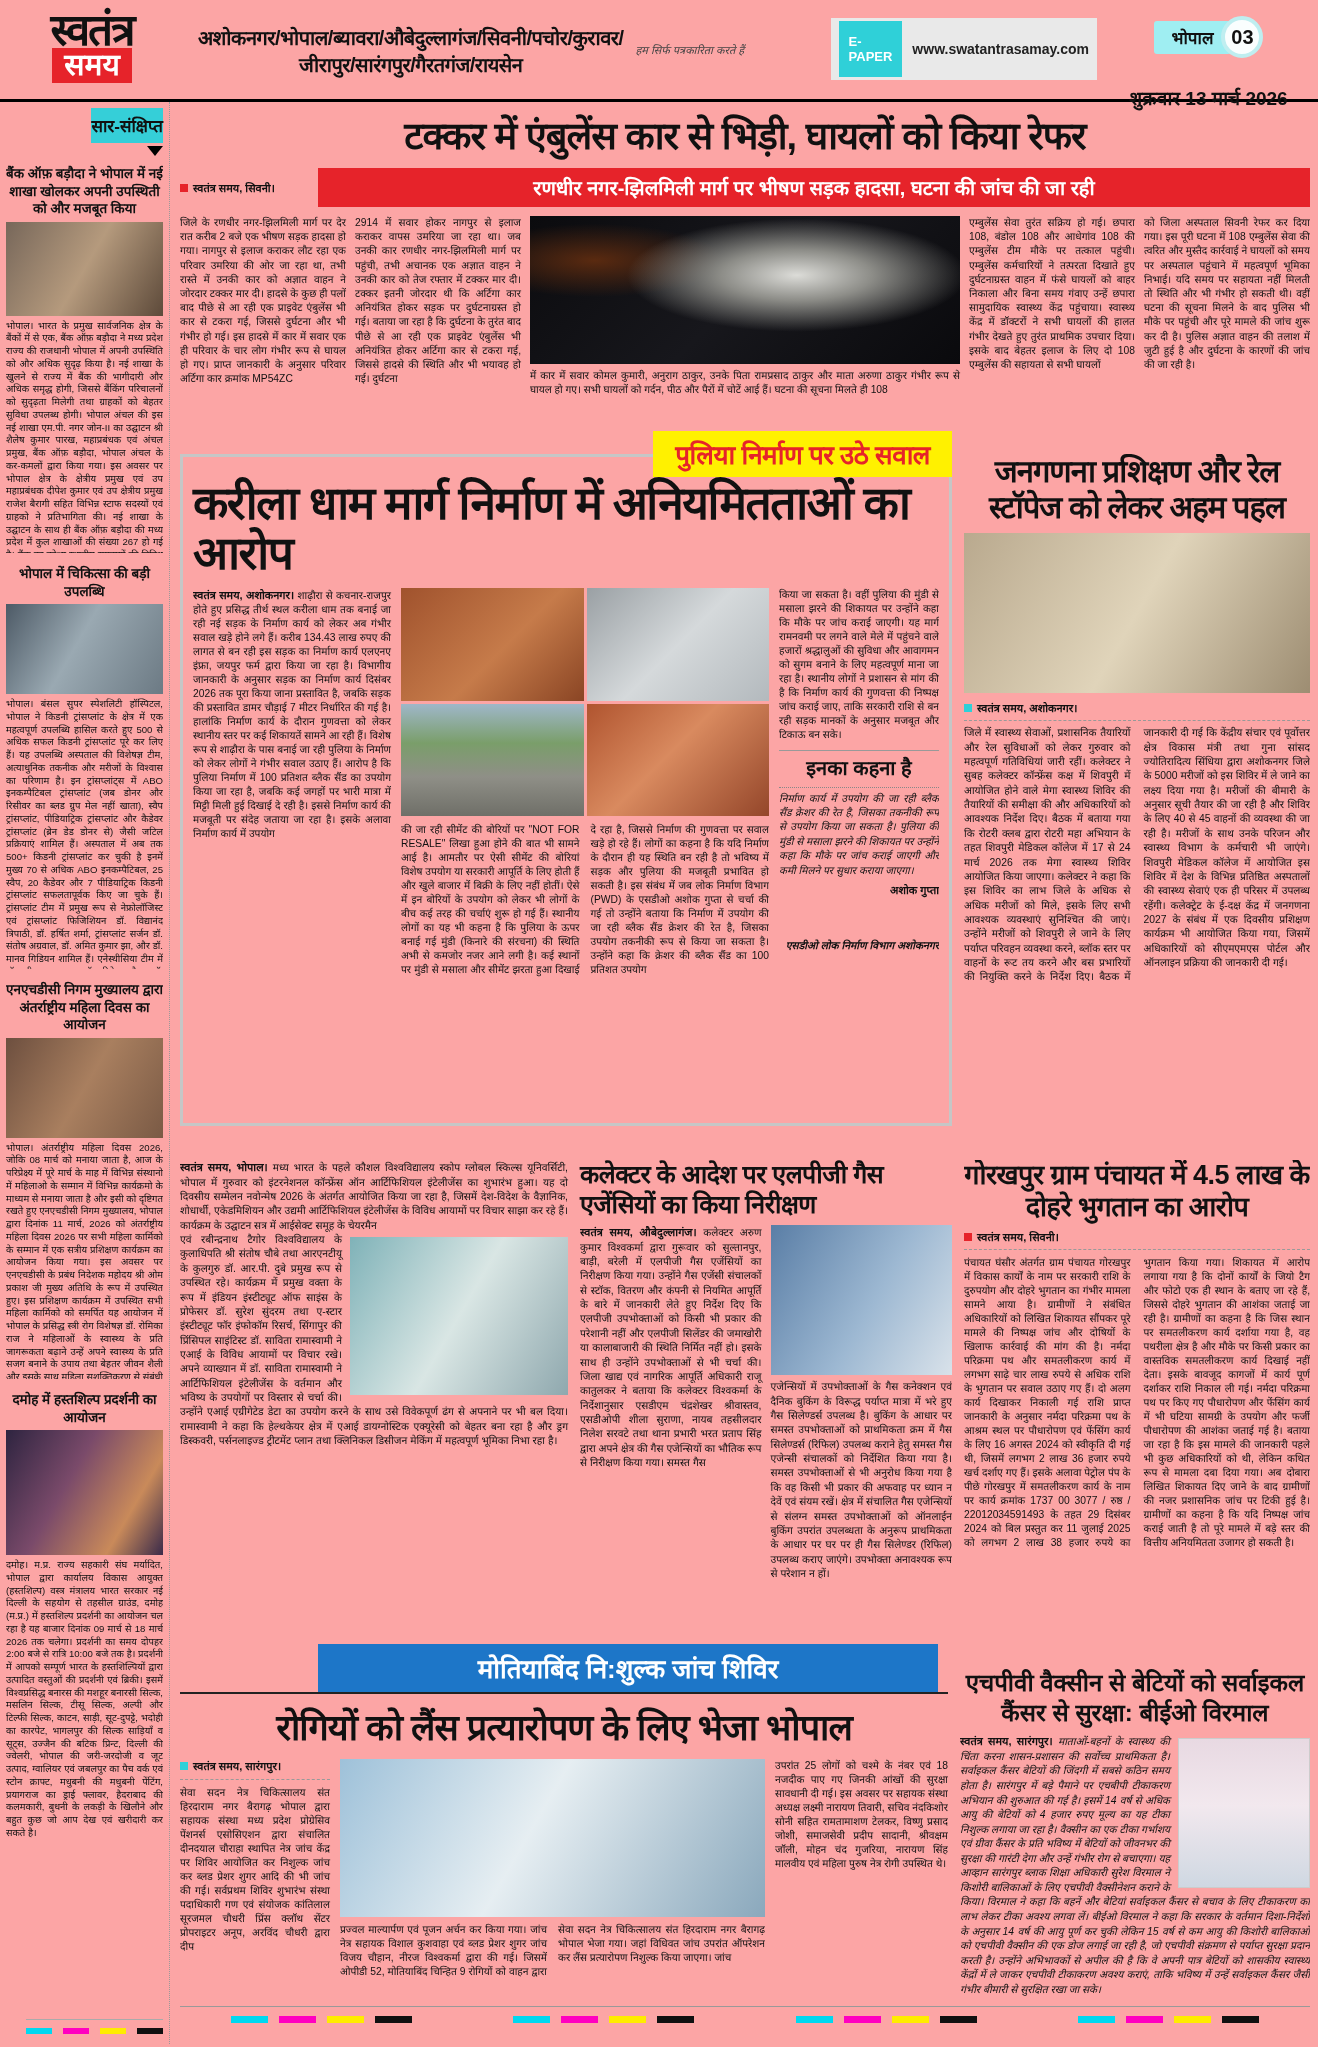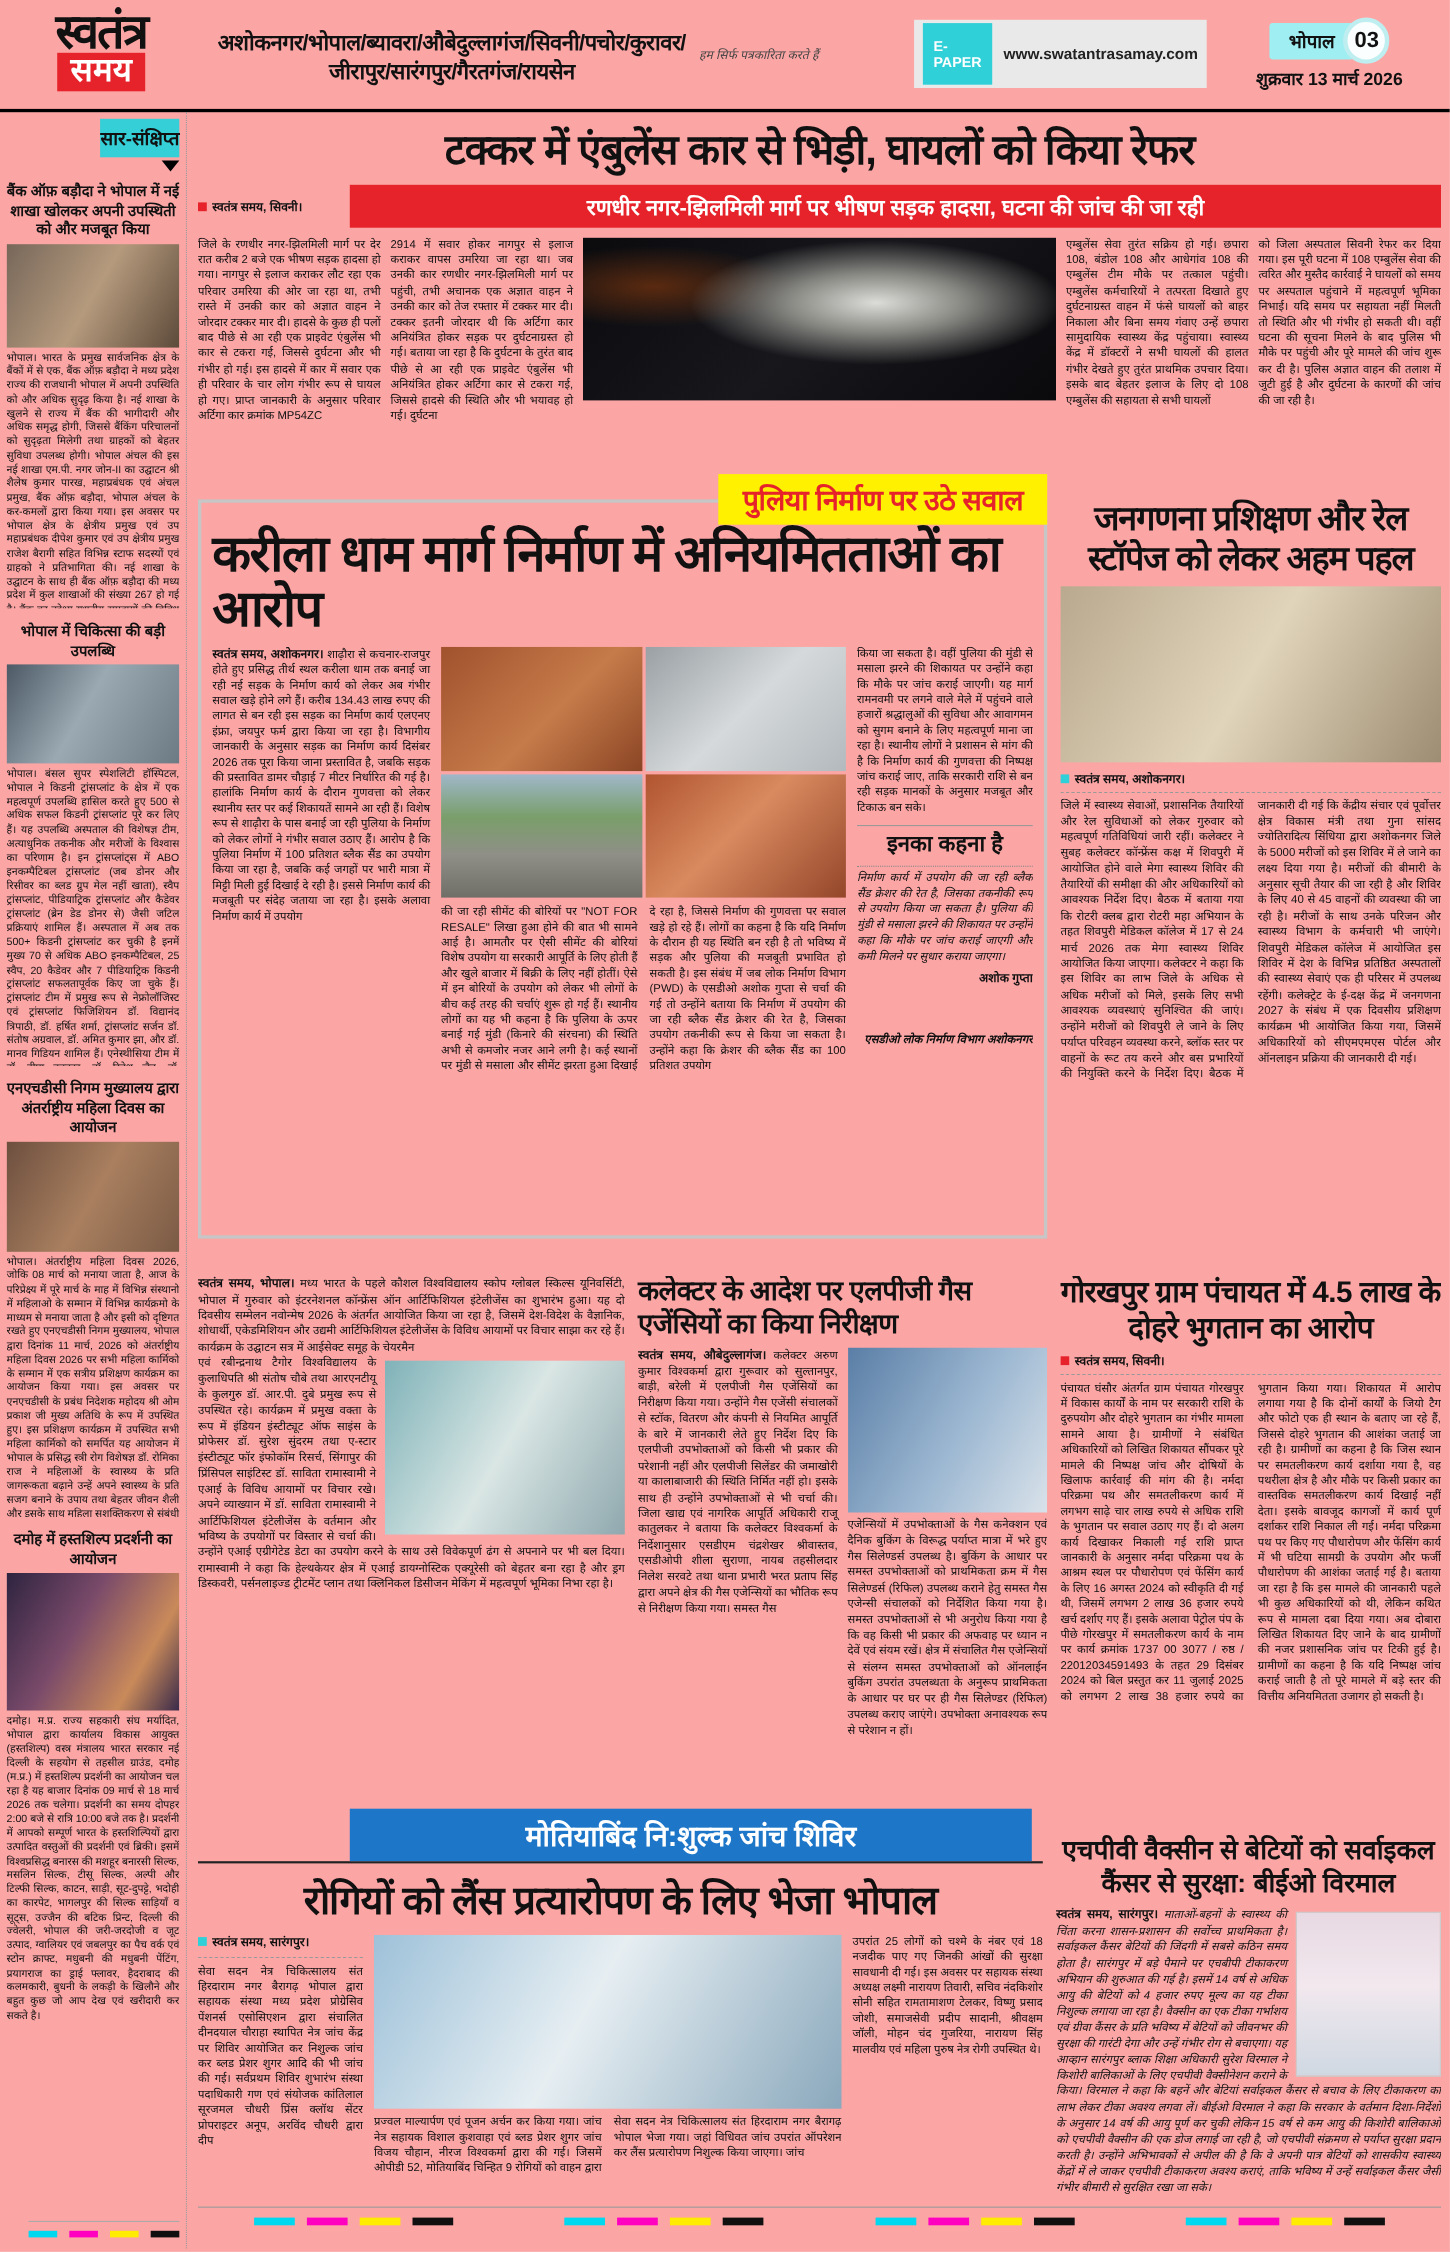--- a/index.html
+++ b/index.html
@@ -15,21 +15,21 @@
   .cities { font-size:20px; font-weight:bold; text-align:center; padding:16px 0 12px; letter-spacing:-0.5px; }
   .mast-bar { display:flex; align-items:center; gap:10px; }
   .tagline { font-size:11px; color:#444; width:185px; font-style:italic; }
   .epaper-bar { flex:1; background:#e9e9e9; display:flex; align-items:center; gap:10px; padding:3px 8px; }
   .epaper-badge { background:#2fd0d8; color:#fff; font-weight:bold; font-size:13px; padding:13px 10px; }
   .website { font-size:14px; font-weight:bold; color:#222; }
   .mast-right { width:195px; text-align:center; }
   .edition-row { display:flex; align-items:center; justify-content:center; margin-top:8px; }
   .edition-pill { background:#9feef2; font-size:17px; font-weight:bold; padding:5px 18px; border-radius:3px; }
   .page-circle { background:#fafefe; border:4px solid #bfeef0; border-radius:50%; width:42px; height:42px; line-height:34px; font-size:20px; font-weight:bold; margin-left:-10px; }
-  .date { font-size:16px; font-weight:bold; margin-top:2px; }
+  .date { font-size:19px; font-weight:bold; margin-top:27px; }
 
   
   .body-row { display:flex; height:1942px; }
   .sidebar { width:170px; min-width:170px; border-right:1px dotted #999; padding:6px 6px 0; overflow:hidden; display:flex; flex-direction:column;align-items:flex-end; }
   .s-head { background:#35cfd8; text-align:center; font-size:17px; font-weight:bold; padding:6px 0; }
   .s-tri { width:0; height:0; border-left:8px solid transparent; border-right:8px solid transparent; border-top:10px solid #000; margin:3px 0 5px 12px; }
   .s-art { overflow:hidden; margin-bottom:8px; }
   .s-art h3 { font-size:13.5px; text-align:center; margin:4px 0; line-height:1.3; }
   .s-art p { font-size:9.6px; text-align:justify; margin-top:4px; line-height:1.33; color:#111; }
   .s-art .ph { width:100%; }
@@ -212,20 +212,21 @@
         <h1>टक्कर में एंबुलेंस कार से भिड़ी, घायलों को किया रेफर</h1>
         <div class="lead-banner-row">
           <span class="byline"><span class="mark mark-red"></span><span>स्वतंत्र समय, सिवनी।</span></span>
           <div class="red-banner">रणधीर नगर-झिलमिली मार्ग पर भीषण सड़क हादसा, घटना की जांच की जा रही</div>
         </div>
         <div class="lead-cols">
           <div class="lead-col">जिले के रणधीर नगर-झिलमिली मार्ग पर देर रात करीब 2 बजे एक भीषण सड़क हादसा हो गया। नागपुर से इलाज कराकर लौट रहा एक परिवार उमरिया की ओर जा रहा था, तभी रास्ते में उनकी कार को अज्ञात वाहन ने जोरदार टक्कर मार दी। हादसे के कुछ ही पलों बाद पीछे से आ रही एक प्राइवेट एंबुलेंस भी कार से टकरा गई, जिससे दुर्घटना और भी गंभीर हो गई। इस हादसे में कार में सवार एक ही परिवार के चार लोग गंभीर रूप से घायल हो गए। प्राप्त जानकारी के अनुसार परिवार अर्टिगा कार क्रमांक MP54ZC</div>
           <div class="lead-col">2914 में सवार होकर नागपुर से इलाज कराकर वापस उमरिया जा रहा था। जब उनकी कार रणधीर नगर-झिलमिली मार्ग पर पहुंची, तभी अचानक एक अज्ञात वाहन ने उनकी कार को तेज रफ्तार में टक्कर मार दी। टक्कर इतनी जोरदार थी कि अर्टिगा कार अनियंत्रित होकर सड़क पर दुर्घटनाग्रस्त हो गई। बताया जा रहा है कि दुर्घटना के तुरंत बाद पीछे से आ रही एक प्राइवेट एंबुलेंस भी अनियंत्रित होकर अर्टिगा कार से टकरा गई, जिससे हादसे की स्थिति और भी भयावह हो गई। दुर्घटना</div>
           <div class="lead-photo-wrap">
             <div class="ph ph-crash"></div>
+            <div class="lead-caption">में कार में सवार कोमल कुमारी, अनुराग ठाकुर, उनके पिता रामप्रसाद ठाकुर और माता अरुणा ठाकुर गंभीर रूप से घायल हो गए। सभी घायलों को गर्दन, पीठ और पैरों में चोटें आई हैं। घटना की सूचना मिलते ही 108</div>
           </div>
           <div class="lead-col">एम्बुलेंस सेवा तुरंत सक्रिय हो गई। छपारा 108, बंडोल 108 और आधेगांव 108 की एम्बुलेंस टीम मौके पर तत्काल पहुंची। एम्बुलेंस कर्मचारियों ने तत्परता दिखाते हुए दुर्घटनाग्रस्त वाहन में फंसे घायलों को बाहर निकाला और बिना समय गंवाए उन्हें छपारा सामुदायिक स्वास्थ्य केंद्र पहुंचाया। स्वास्थ्य केंद्र में डॉक्टरों ने सभी घायलों की हालत गंभीर देखते हुए तुरंत प्राथमिक उपचार दिया। इसके बाद बेहतर इलाज के लिए दो 108 एम्बुलेंस की सहायता से सभी घायलों</div>
           <div class="lead-col">को जिला अस्पताल सिवनी रेफर कर दिया गया। इस पूरी घटना में 108 एम्बुलेंस सेवा की त्वरित और मुस्तैद कार्रवाई ने घायलों को समय पर अस्पताल पहुंचाने में महत्वपूर्ण भूमिका निभाई। यदि समय पर सहायता नहीं मिलती तो स्थिति और भी गंभीर हो सकती थी। वहीं घटना की सूचना मिलने के बाद पुलिस भी मौके पर पहुंची और पूरे मामले की जांच शुरू कर दी है। पुलिस अज्ञात वाहन की तलाश में जुटी हुई है और दुर्घटना के कारणों की जांच की जा रही है।</div>
         </div>
       </section>
 
       <section class="band1">
         <div class="karila-box">
           <div class="kicker">पुलिया निर्माण पर उठे सवाल</div>
           <h2>करीला धाम मार्ग निर्माण में अनियमितताओं का आरोप</h2>

